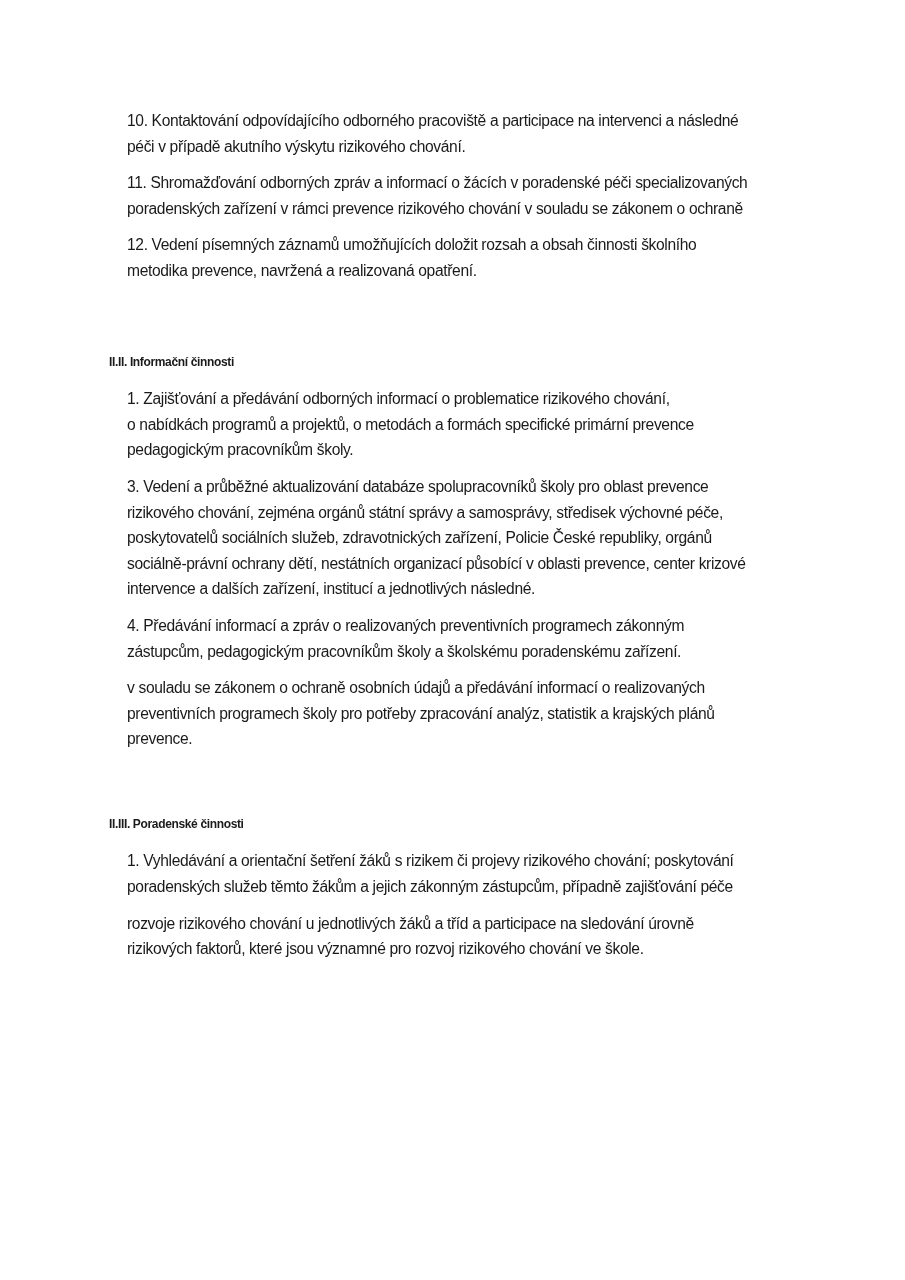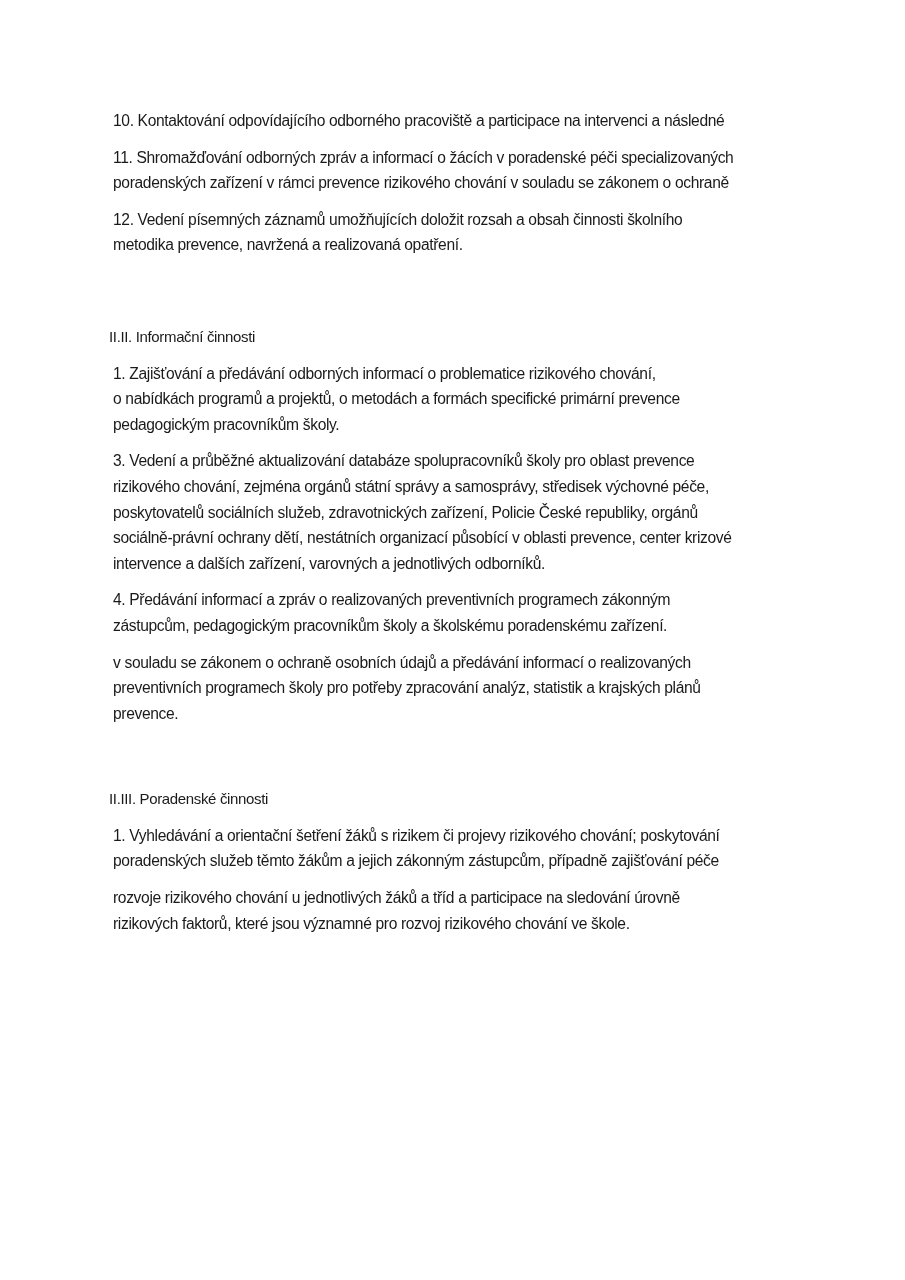--- a/index.html
+++ b/index.html
@@ -1,33 +1,34 @@
 <!DOCTYPE html>
 <html><head>
 <meta charset="utf-8">
 <style>
   html, body { margin: 0; padding: 0; background: #ffffff; }
   body { width: 905px; height: 1280px; position: relative; overflow: hidden;
          font-family: "Liberation Sans", "DejaVu Sans", sans-serif; color: #1a1a1a; }
   .page { position: absolute; left: 109px; top: 108px; width: 700px; }
-  .para { margin: 0 0 11px 4px; font-size: 15.6px; line-height: 25.6px; letter-spacing: -0.35px; }
+  .para { margin: 0 0 11px 18px; font-size: 15.6px; line-height: 25.6px; letter-spacing: -0.35px; }
   .line { display: block; white-space: nowrap; }
-  .heading { margin: 0; font-size: 15px; line-height: 25.6px; font-weight: normal; letter-spacing: -0.35px; }
+  .heading { margin: 0; font-size: 12px; line-height: 25.6px; font-weight: bold; letter-spacing: -0.35px; }
   .gap-before-h1 { height: 55px; }
   .gap-after-h { height: 11px; }
   .gap-before-h2 { height: 49px; }
 </style>
 </head>
 <body>
 
 <div class="page">
 
   <div>
     <p class="para">
       <span class="line">10. Kontaktování odpovídajícího odborného pracoviště a participace na intervenci a následné</span>
+      <span class="line">péči v případě akutního výskytu rizikového chování.</span>
     </p>
     <p class="para">
       <span class="line">11. Shromažďování odborných zpráv a informací o žácích v poradenské péči specializovaných</span>
       <span class="line">poradenských zařízení v rámci prevence rizikového chování v souladu se zákonem o ochraně</span>
     </p>
     <p class="para">
       <span class="line">12. Vedení písemných záznamů umožňujících doložit rozsah a obsah činnosti školního</span>
       <span class="line">metodika prevence, navržená a realizovaná opatření.</span>
     </p>
   </div>
@@ -40,21 +41,21 @@
     <p class="para">
       <span class="line">1. Zajišťování a předávání odborných informací o problematice rizikového chování,</span>
       <span class="line">o nabídkách programů a projektů, o metodách a formách specifické primární prevence</span>
       <span class="line">pedagogickým pracovníkům školy.</span>
     </p>
     <p class="para">
       <span class="line">3. Vedení a průběžné aktualizování databáze spolupracovníků školy pro oblast prevence</span>
       <span class="line">rizikového chování, zejména orgánů státní správy a samosprávy, středisek výchovné péče,</span>
       <span class="line">poskytovatelů sociálních služeb, zdravotnických zařízení, Policie České republiky, orgánů</span>
       <span class="line">sociálně-právní ochrany dětí, nestátních organizací působící v oblasti prevence, center krizové</span>
-      <span class="line">intervence a dalších zařízení, varovných a jednotlivých odborníků.</span>
+      <span class="line">intervence a dalších zařízení, institucí a jednotlivých následné.</span>
     </p>
     <p class="para">
       <span class="line">4. Předávání informací a zpráv o realizovaných preventivních programech zákonným</span>
       <span class="line">zástupcům, pedagogickým pracovníkům školy a školskému poradenskému zařízení.</span>
     </p>
     <p class="para">
       <span class="line">v souladu se zákonem o ochraně osobních údajů a předávání informací o realizovaných</span>
       <span class="line">preventivních programech školy pro potřeby zpracování analýz, statistik a krajských plánů</span>
       <span class="line">prevence.</span>
     </p>

